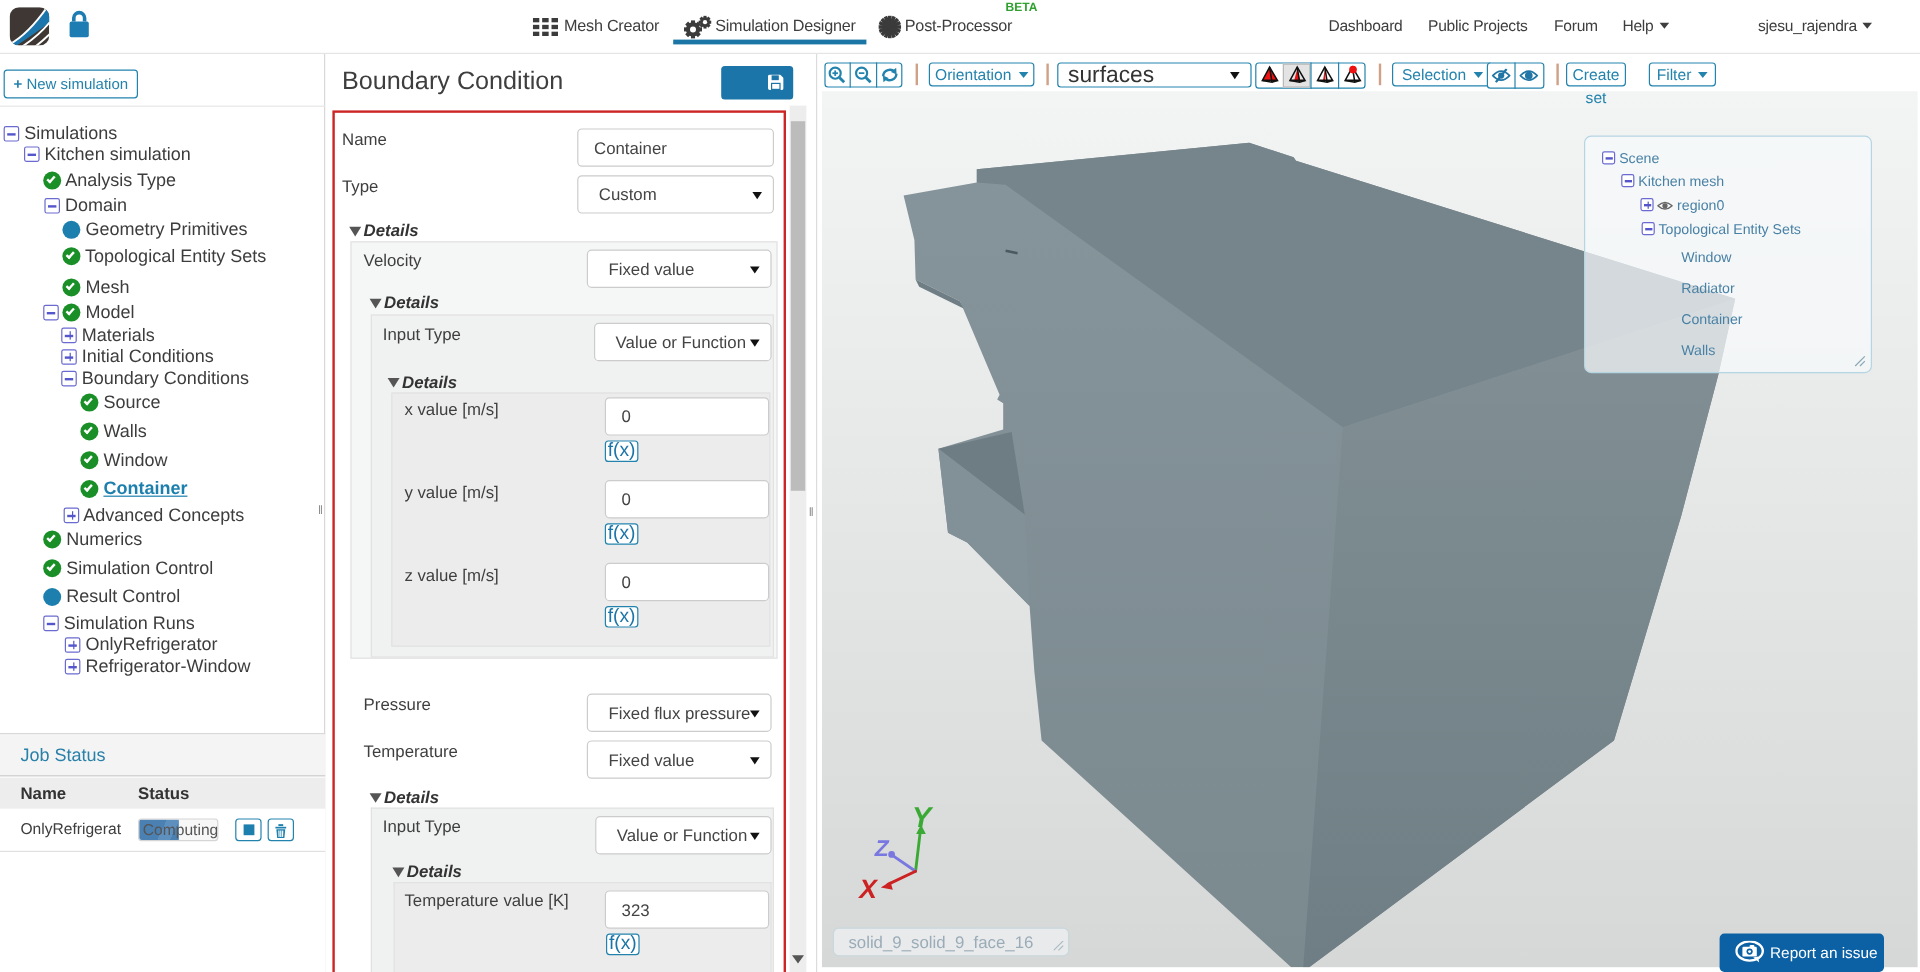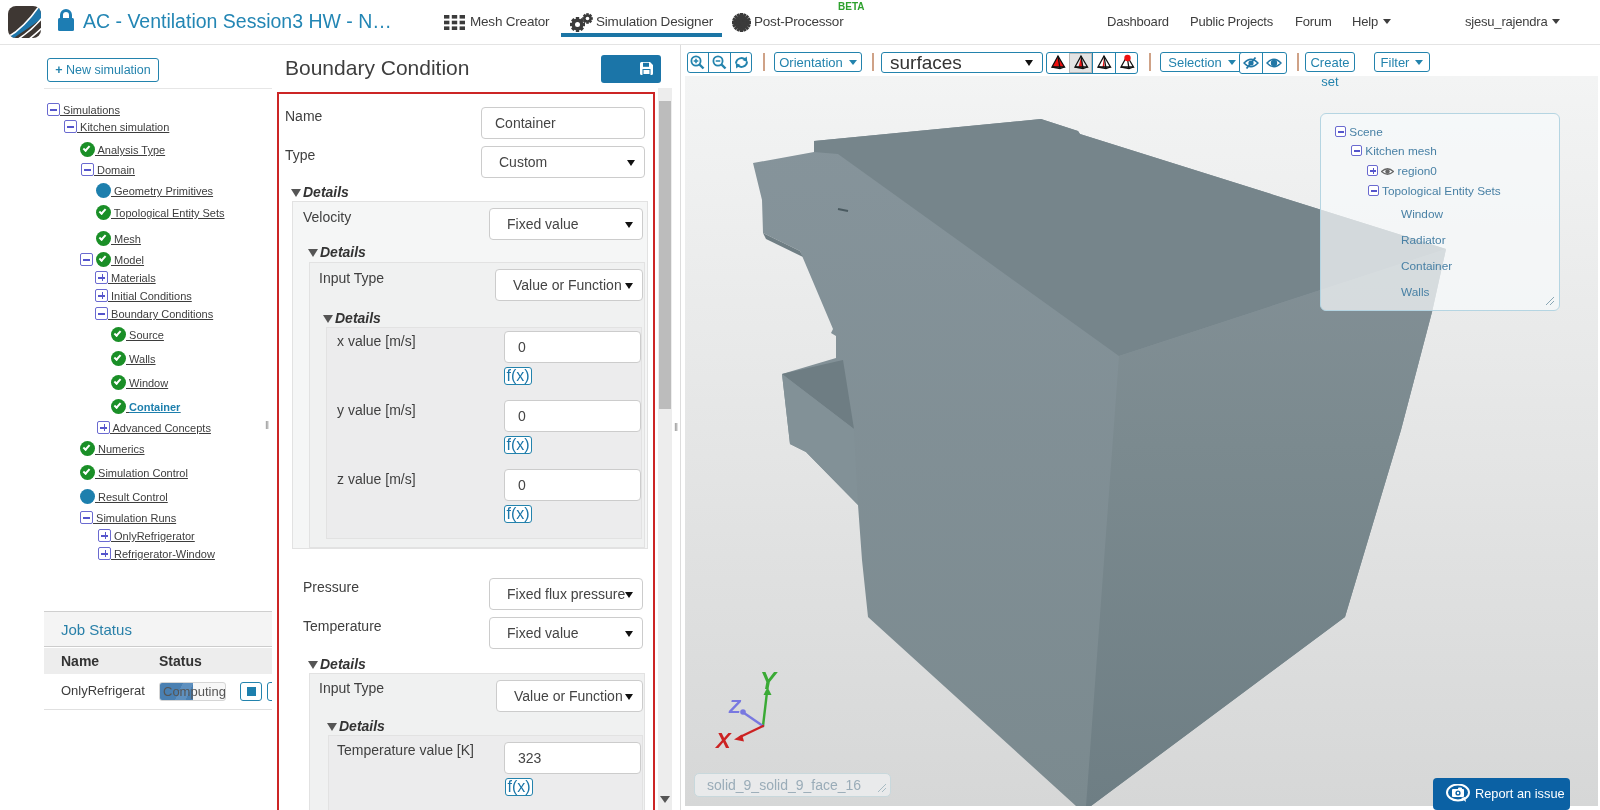--- a/index.html
+++ b/index.html
@@ -14,25 +14,25 @@
 #title { position:absolute; left:83px; top:10px; font-size:19.5px; color:#2386b4; }
 .navtxt { position:absolute; top:14px; font-size:13px; letter-spacing:-0.2px; color:#3e3e3e; }
 .tabtxt { position:absolute; top:14px; font-size:13.5px; letter-spacing:-0.2px; color:#3e3e3e; }
 #tabline { position:absolute; left:561px; top:33px; width:161px; height:4px; background:#1b75a5; }
 #beta { position:absolute; left:838px; top:1px; font-size:10px; font-weight:bold; color:#2ea12e; }
 .caret { display:inline-block; width:0; height:0; border-left:4px solid transparent;
   border-right:4px solid transparent; border-top:5px solid #3e3e3e; margin-left:5px; vertical-align:2px;}
 
 
 #sidebar { position:absolute; left:0; top:45px; width:271px; height:765px; background:#fff;
-  border-right:1px solid #d8d8d8; z-index:20;margin-left:44px; }
+  border-right:1px solid #d8d8d8; z-index:20; }
 #newsim { position:absolute; left:3px; top:13px; width:112px; height:24px; border:1px solid #2383ad;
   border-radius:3px; color:#2383ad; font-size:12.5px; line-height:22px; text-align:center; background:#fff;}
 #sephr { position:absolute; left:0; top:43px; width:271px; height:1px; background:#e6e6e6; }
-.trow { position:absolute; font-size:11px; color:#3d3d3d; white-space:nowrap;text-decoration:underline; }
+.trow { position:absolute; font-size:15px; color:#3d3d3d; white-space:nowrap; }
 .tog { display:inline-block; position:relative; width:13px; height:13px; border:1px solid #6a6ad0;
   border-radius:2px; background:#fff; vertical-align:-2px; }
 .tog i { position:absolute; left:2px; top:5px; width:7px; height:1.5px; background:#5555cc; }
 .tog.plus b { position:absolute; left:5.5px; top:2px; width:1.5px; height:7px; background:#5555cc; }
 .chk { display:inline-block; width:15px; height:15px; border-radius:50%; background:#1a8f27;
   position:relative; vertical-align:-3px; }
 .chk i { position:absolute; left:3.2px; top:4.2px; width:7px; height:4px;
   border-left:2px solid #fff; border-bottom:2px solid #fff; transform:rotate(-48deg); }
 .bdot { display:inline-block; width:15px; height:15px; border-radius:50%; background:#1d7fad;
   vertical-align:-3px; }
@@ -115,21 +115,20 @@
       <path d="M-2,32 C10,26 22,14 34,-4" fill="none" stroke="#fff" stroke-width="1.6"></path>
       <path d="M-2,40 C12,33 24,24 34,12" fill="none" stroke="#fff" stroke-width="1.6"></path>
       <path d="M2,45 C14,39 26,30 36,20" fill="none" stroke="#fff" stroke-width="1.6"></path>
     </g>
   </svg>
 
   <svg class="abs" style="left:56px;top:8px" width="20" height="24" viewBox="0 0 20 24">
     <rect x="2" y="10" width="16" height="13" rx="1.5" fill="#1d7db3"></rect>
     <path d="M5.5,10 V7 a4.5,4.5 0 0 1 9,0 V10" fill="none" stroke="#1d7db3" stroke-width="3"></path>
   </svg>
-  <div id="title">AC - Ventilation Session3 HW - N…</div>
 
   <svg class="abs" style="left:444px;top:15px" width="21" height="15" viewBox="0 0 21 15">
     <g fill="#3b3b3b">
       <rect x="0" y="0" width="5.4" height="3.6"></rect>
           <rect x="7.8" y="0" width="5.4" height="3.6"></rect>
           <rect x="15.6" y="0" width="5.4" height="3.6"></rect>
       <rect x="0" y="5.7" width="5.4" height="3.6"></rect>
           <rect x="7.8" y="5.7" width="5.4" height="3.6"></rect>
           <rect x="15.6" y="5.7" width="5.4" height="3.6"></rect>
       <rect x="0" y="11.4" width="5.4" height="3.6"></rect>

